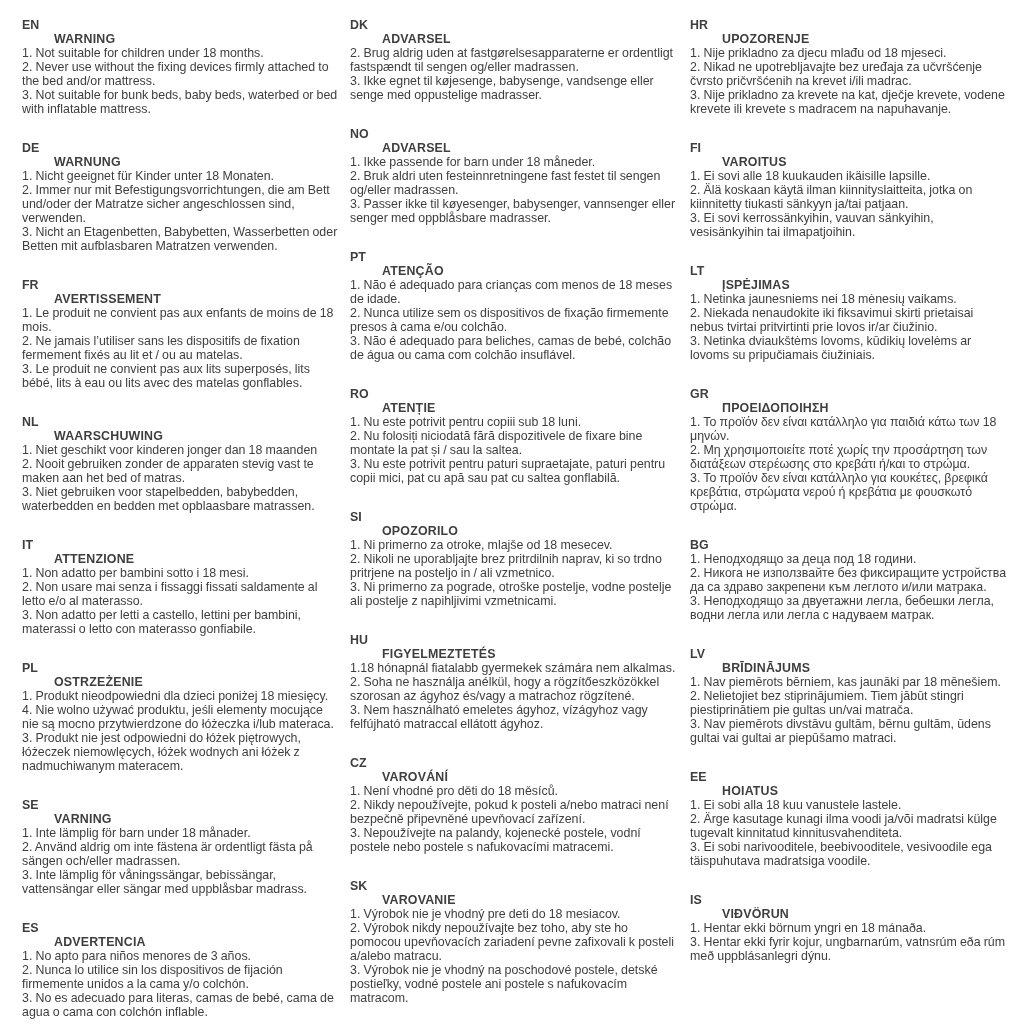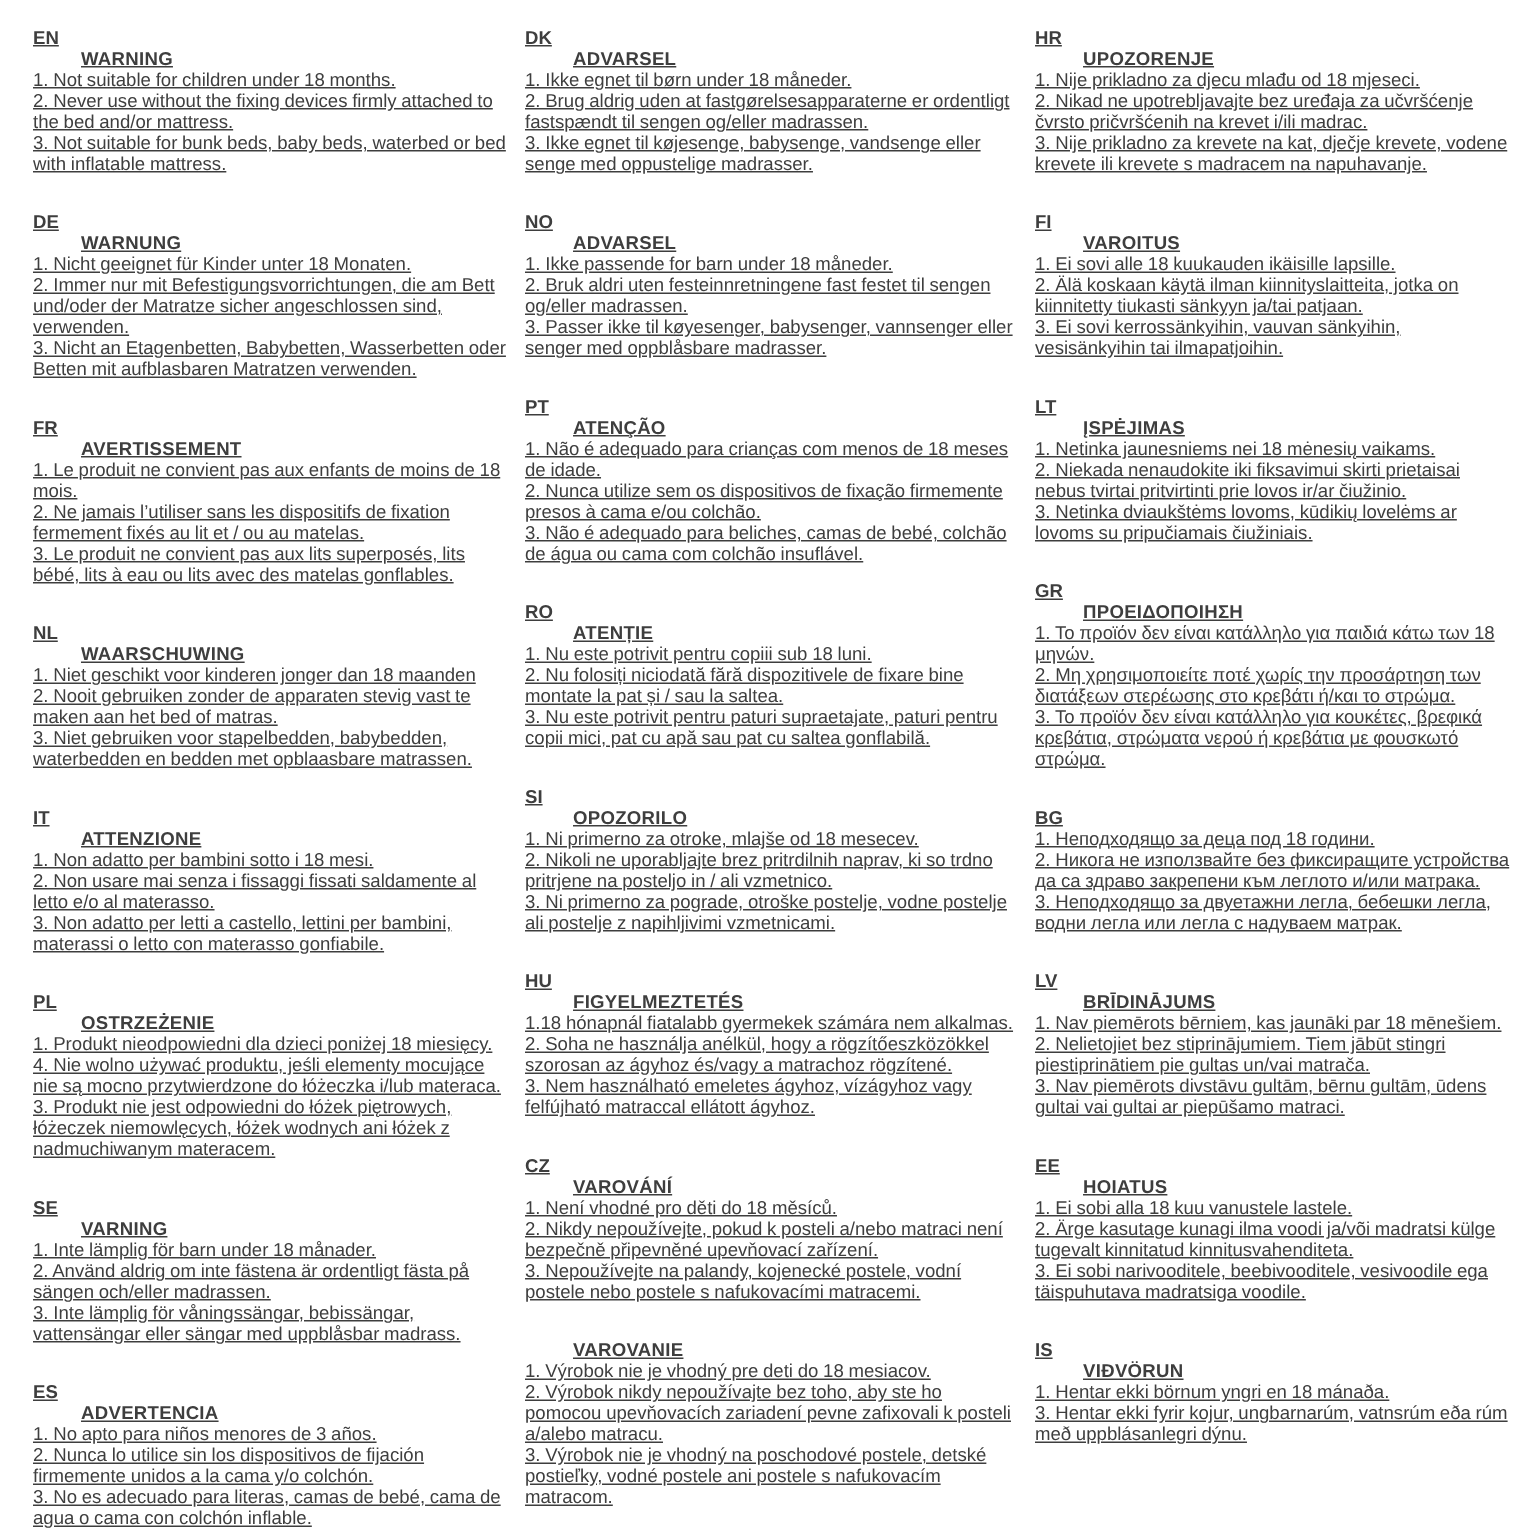--- a/index.html
+++ b/index.html
@@ -8,21 +8,20 @@
     height: 1024px;
     box-sizing: border-box;
     padding: 18px 8px 0 22px;
     display: flex;
     overflow: hidden;
     background: #ffffff;
     color: #3e3e3e;
     font-family: "Liberation Sans", sans-serif;
     font-size: 12.4px;
     line-height: 14px;
-    text-decoration: underline;
   }
   .col { flex: 0 0 auto; box-sizing: border-box; }
   .col-1 { width: 328px; padding-right: 8px; }
   .col-2 { width: 340px; padding-right: 8px; }
   .col-3 { width: 324px; padding-right: 4px; }
   .lang-section { margin-bottom: 25px; }
   .lang-code { font-weight: bold; }
   .warning-title { font-weight: bold; letter-spacing: 0.2px; margin-left: 32px; }
   .item { word-spacing: -0.3px; }
 </style>
@@ -85,21 +84,20 @@
         <div class="warning-title">ADVERTENCIA</div>
         <div class="item">1. No apto para niños menores de 3 años.</div>
         <div class="item">2. Nunca lo utilice sin los dispositivos de fijación firmemente unidos a la cama y/o colchón.</div>
         <div class="item">3. No es adecuado para literas, camas de bebé, cama de agua o cama con colchón inflable.</div>
       </section>
     </div>
     <div class="col col-2">
       <section class="lang-section">
         <div class="lang-code">DK</div>
         <div class="warning-title">ADVARSEL</div>
-        <div class="item">1. Ikke egnet til børn under 18 måneder.</div>
         <div class="item">2. Brug aldrig uden at fastgørelsesapparaterne er ordentligt fastspændt til sengen og/eller madrassen.</div>
         <div class="item">3. Ikke egnet til køjesenge, babysenge, vandsenge eller senge med oppustelige madrasser.</div>
       </section>
       <section class="lang-section">
         <div class="lang-code">NO</div>
         <div class="warning-title">ADVARSEL</div>
         <div class="item">1. Ikke passende for barn under 18 måneder.</div>
         <div class="item">2. Bruk aldri uten festeinnretningene fast festet til sengen og/eller madrassen.</div>
         <div class="item">3. Passer ikke til køyesenger, babysenger, vannsenger eller senger med oppblåsbare madrasser.</div>
       </section>
@@ -132,20 +130,21 @@
         <div class="item">3. Nem használható emeletes ágyhoz, vízágyhoz vagy felfújható matraccal ellátott ágyhoz.</div>
       </section>
       <section class="lang-section">
         <div class="lang-code">CZ</div>
         <div class="warning-title">VAROVÁNÍ</div>
         <div class="item">1. Není vhodné pro děti do 18 měsíců.</div>
         <div class="item">2. Nikdy nepoužívejte, pokud k posteli a/nebo matraci není bezpečně připevněné upevňovací zařízení.</div>
         <div class="item">3. Nepoužívejte na palandy, kojenecké postele, vodní postele nebo postele s nafukovacími matracemi.</div>
       </section>
       <section class="lang-section">
+        <div class="lang-code">SK</div>
         <div class="warning-title">VAROVANIE</div>
         <div class="item">1. Výrobok nie je vhodný pre deti do 18 mesiacov.</div>
         <div class="item">2. Výrobok nikdy nepoužívajte bez toho, aby ste ho pomocou upevňovacích zariadení pevne zafixovali k posteli a/alebo matracu.</div>
         <div class="item">3. Výrobok nie je vhodný na poschodové postele, detské postieľky, vodné postele ani postele s nafukovacím matracom.</div>
       </section>
     </div>
     <div class="col col-3">
       <section class="lang-section">
         <div class="lang-code">HR</div>
         <div class="warning-title">UPOZORENJE</div>

